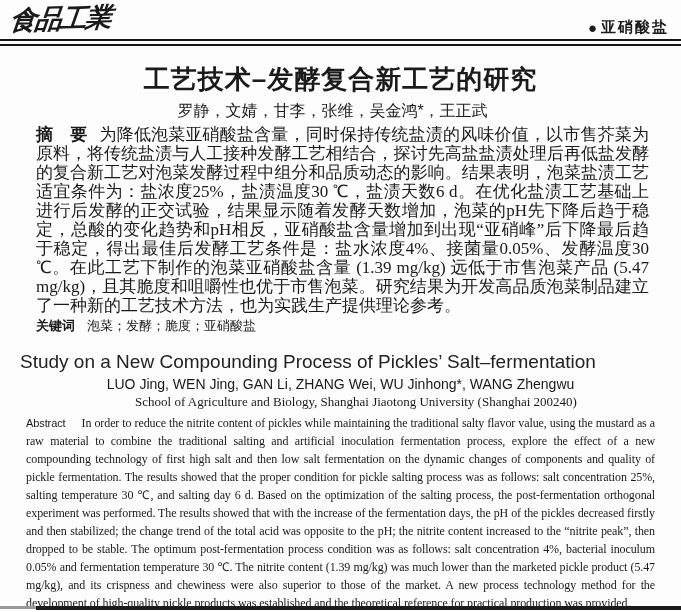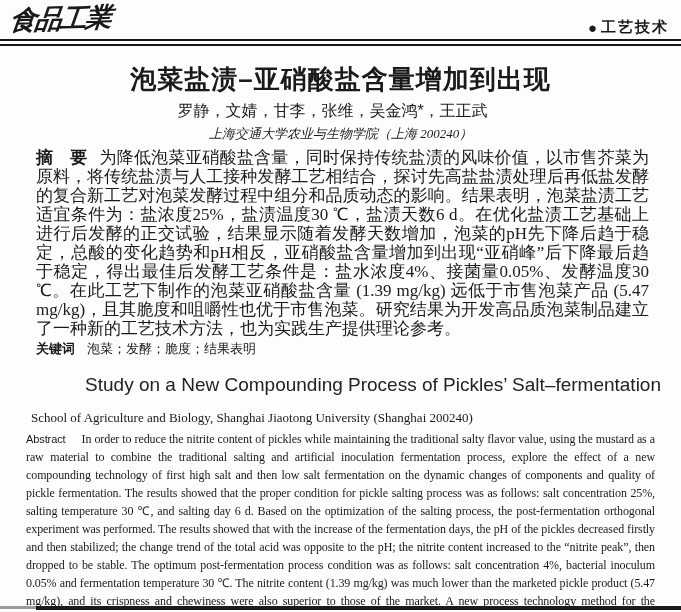--- a/index.html
+++ b/index.html
@@ -59,29 +59,29 @@
   .cn-keywords {
     margin: 1px 32px 0 36px;
     font-size: 13px; line-height: 20px;
   }
   .cn-label { font-weight: 700; margin-right: 12px; text-align: right; }
 
   
   .en-block { margin-top: 15px; }
   .en-title {
     font-family: "Liberation Sans", sans-serif;
-    text-align: right; font-size: 19px; font-weight: 400;
+    text-align: left; font-size: 19px; font-weight: 400;
     margin: 0 20px; color: #222;
   }
   .en-authors {
     font-family: "Liberation Sans", sans-serif;
     text-align: center; font-size: 14px; margin-top: 3px;
   }
   .en-affiliation {
-    text-align: left; font-size: 13px; margin-top: 14px; padding-left: 31px;
+    text-align: center; font-size: 13px; margin-top: 2px; padding-left: 31px;
   }
   .en-abstract {
     margin: 4px 26px 0 26px;
     text-align: justify;
     font-size: 12px; line-height: 18px; letter-spacing: -0.1px;
   }
   .en-keywords {
     margin: 1px 26px 0 26px;
     font-size: 12.5px; line-height: 18px;
   }
@@ -102,35 +102,35 @@
 </style>
 </head>
 <body>
 
 <div class="page">
 
   <header class="masthead">
     <div class="logo">食品工業</div>
     <div class="section">
       <span class="bullet">●</span>
-      <span>工艺技术</span>
+      <span>亚硝酸盐</span>
     </div>
   </header>
   <div class="double-rule"></div>
 
-  <h1 class="cn-title">泡菜盐渍–亚硝酸盐含量增加到出现</h1>
+  <h1 class="cn-title">工艺技术–发酵复合新工艺的研究</h1>
   <div class="cn-authors">罗静，文婧，甘李，张维，吴金鸿*，王正武</div>
-  <div class="cn-affiliation">上海交通大学农业与生物学院（上海 200240）</div>
 
   <p class="cn-abstract"><span class="cn-label">摘　要</span><span>为降低泡菜亚硝酸盐含量，同时保持传统盐渍的风味价值，以市售芥菜为原料，将传统盐渍与人工接种发酵工艺相结合，探讨先高盐盐渍处理后再低盐发酵的复合新工艺对泡菜发酵过程中组分和品质动态的影响。结果表明，泡菜盐渍工艺适宜条件为：盐浓度25%，盐渍温度30 ℃，盐渍天数6 d。在优化盐渍工艺基础上进行后发酵的正交试验，结果显示随着发酵天数增加，泡菜的pH先下降后趋于稳定，总酸的变化趋势和pH相反，亚硝酸盐含量增加到出现“亚硝峰”后下降最后趋于稳定，得出最佳后发酵工艺条件是：盐水浓度4%、接菌量0.05%、发酵温度30 ℃。在此工艺下制作的泡菜亚硝酸盐含量 (1.39 mg/kg) 远低于市售泡菜产品 (5.47 mg/kg)，且其脆度和咀嚼性也优于市售泡菜。研究结果为开发高品质泡菜制品建立了一种新的工艺技术方法，也为实践生产提供理论参考。</span></p>
 
-  <p class="cn-keywords"><span class="cn-label">关键词</span><span>泡菜；发酵；脆度；结果表明</span></p>
+  <p class="cn-keywords"><span class="cn-label">关键词</span><span>泡菜；发酵；脆度；亚硝酸盐</span></p>
 
   <div class="en-block">
     <div class="en-title">Study on a New Compounding Process of Pickles’ Salt–fermentation</div>
+    <div class="en-authors">LUO Jing, WEN Jing, GAN Li, ZHANG Wei, WU Jinhong*, WANG Zhengwu</div>
     <div class="en-affiliation">School of Agriculture and Biology, Shanghai Jiaotong University (Shanghai 200240)</div>
 
     <p class="en-abstract"><span class="en-label">Abstract</span><span>In order to reduce the nitrite content of pickles while maintaining the traditional salty flavor value, using the mustard as a raw material to combine the traditional salting and artificial inoculation fermentation process, explore the effect of a new compounding technology of first high salt and then low salt fermentation on the dynamic changes of components and quality of pickle fermentation. The results showed that the proper condition for pickle salting process was as follows: salt concentration 25%, salting temperature 30 ℃, and salting day 6 d. Based on the optimization of the salting process, the post-fermentation orthogonal experiment was performed. The results showed that with the increase of the fermentation days, the pH of the pickles decreased firstly and then stabilized; the change trend of the total acid was opposite to the pH; the nitrite content increased to the “nitrite peak”, then dropped to be stable. The optimum post-fermentation process condition was as follows: salt concentration 4%, bacterial inoculum 0.05% and fermentation temperature 30 ℃. The nitrite content (1.39 mg/kg) was much lower than the marketed pickle product (5.47 mg/kg), and its crispness and chewiness were also superior to those of the market. A new process technology method for the development of high-quality pickle products was established and the theoretical reference for practical production was provided.</span></p>
 
     <p class="en-keywords"><span class="en-label">Keywords</span><span>pickle; fermentation; crispness; nitrite</span></p>
   </div>
 
   <div class="footer-rule-gray"></div>
   <div class="footer-rule-dark"></div>
 

